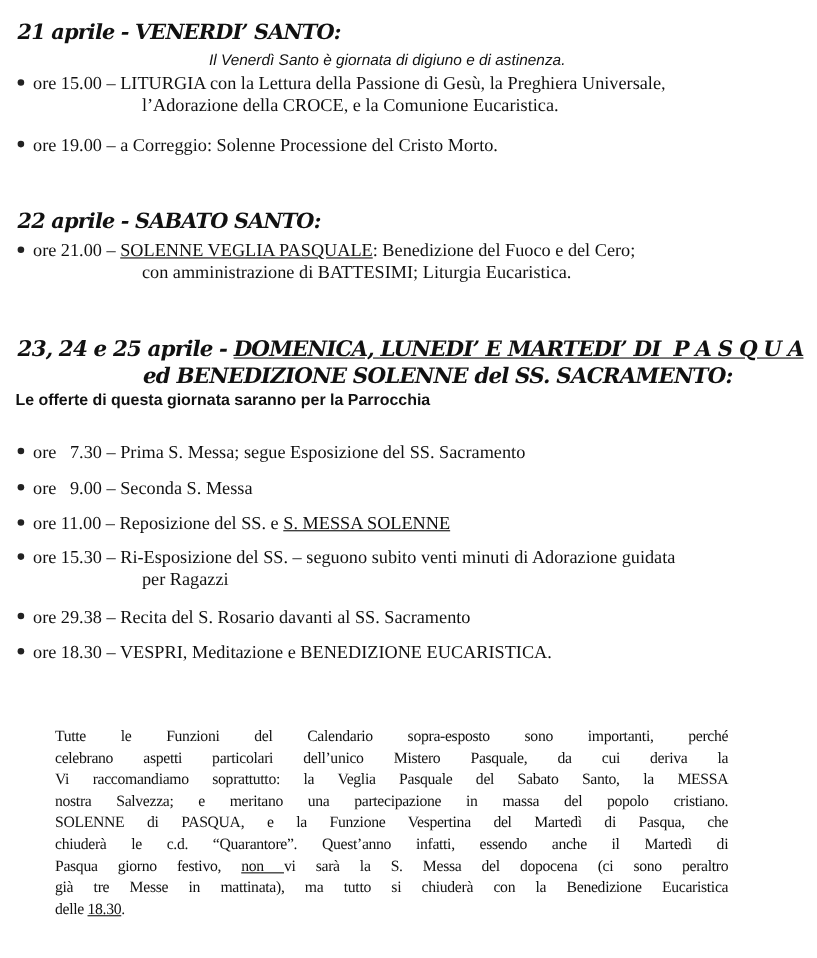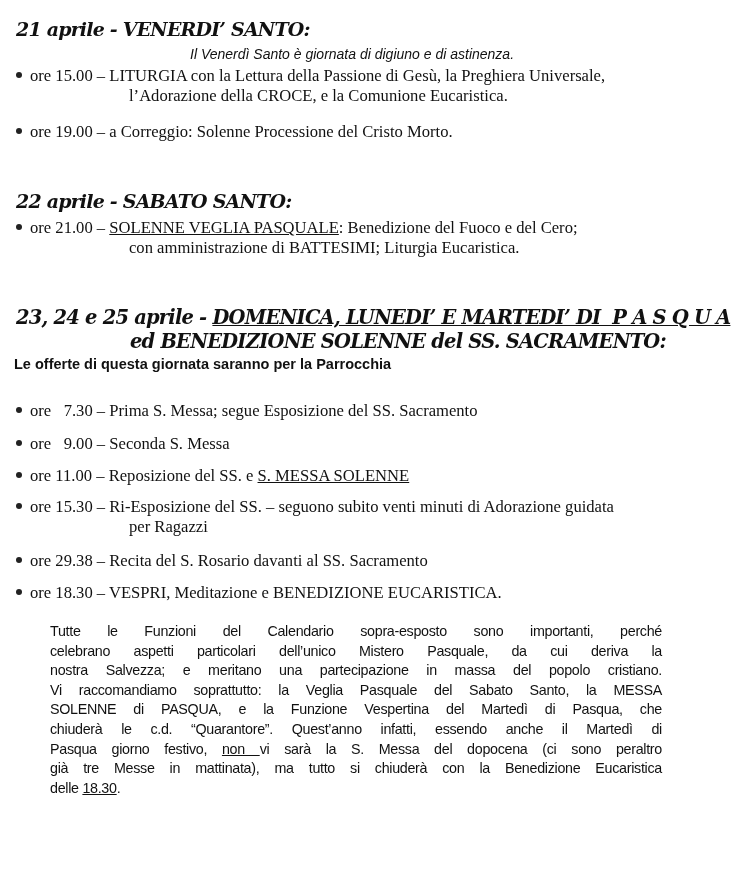--- a/index.html
+++ b/index.html
@@ -8,21 +8,21 @@
   .heading { position: absolute; font-family: "DejaVu Serif", "Liberation Serif", serif; font-style: italic; font-weight: bold; font-size: 19px; letter-spacing: -0.8px; white-space: nowrap; color: #111; }
   .heading .date { font-weight: bold; }
   .heading .u { text-decoration: underline; }
   .note { position: absolute; font-family: "Liberation Sans", "DejaVu Sans", sans-serif; font-style: italic; font-size: 14px; white-space: nowrap; }
   .offer { position: absolute; font-family: "Liberation Sans", "DejaVu Sans", sans-serif; font-size: 14.5px; font-weight: bold; white-space: nowrap; }
   .item { position: absolute; left: 16px; font-family: "Liberation Serif", "DejaVu Serif", serif; font-size: 16.6px; line-height: 20px; white-space: nowrap; }
   .item .bullet { display: inline-block; width: 6px; height: 6px; border-radius: 50%; background: #222; margin-right: 8px; vertical-align: middle; position: relative; top: -2px; }
   .item .time { display: inline-block; }
   .item .cont { display: block; padding-left: 113px; }
   .u { text-decoration: underline; }
-  .para { position: absolute; left: 50px; top: 622px; width: 612px; font-family: Liberation Sans, sans-serif; font-size: 14.3px; line-height: 19.6px; text-align: justify; letter-spacing: -0.3px; }
+  .para { position: absolute; left: 50px; top: 661px; width: 612px; font-family: Liberation Serif, serif; font-size: 14.3px; line-height: 19.6px; text-align: justify; letter-spacing: -0.3px; }
   .para .line { display: block; text-align: justify; text-align-last: justify; white-space: nowrap; }
   .para .line.last { text-align-last: left; }
 </style>
 </head>
 <body>
 
 <div class="page">
 
   <div class="heading" style="left:16px; top:18px;">
     <span class="date">21 aprile</span><span> - </span><span>VENERDI’ SANTO:</span>
@@ -69,22 +69,22 @@
   <div class="item" style="top:551px;">
     <span class="bullet"></span><span class="time">ore 29.38</span><span> – </span><span>Recita del S. Rosario davanti al SS. Sacramento</span>
   </div>
   <div class="item" style="top:583px;">
     <span class="bullet"></span><span class="time">ore 18.30</span><span> – </span><span>VESPRI, Meditazione e BENEDIZIONE EUCARISTICA.</span>
   </div>
 
   <div class="para">
     <span class="line">Tutte le Funzioni del Calendario sopra-esposto sono importanti, perché</span>
     <span class="line">celebrano aspetti particolari dell’unico Mistero Pasquale, da cui deriva la</span>
+    <span class="line">Vi raccomandiamo soprattutto: la Veglia Pasquale del Sabato Santo, la MESSA</span>
     <span class="line">nostra Salvezza; e meritano una partecipazione in massa del popolo cristiano.</span>
-    <span class="line">Vi raccomandiamo soprattutto: la Veglia Pasquale del Sabato Santo, la MESSA</span>
     <span class="line">SOLENNE di PASQUA, e la Funzione Vespertina del Martedì di Pasqua, che</span>
     <span class="line">chiuderà le c.d. “Quarantore”. Quest’anno infatti, essendo anche il Martedì di</span>
     <span class="line"><span style="white-space:pre;">Pasqua giorno festivo, </span><span class="u" style="white-space:pre;">non </span><span>vi sarà la S. Messa del dopocena (ci sono peraltro</span></span>
     <span class="line">già tre Messe in mattinata), ma tutto si chiuderà con la Benedizione Eucaristica</span>
     <span class="line last"><span style="white-space:pre;">delle </span><span class="u">18.30</span><span>.</span></span>
   </div>
 
 </div>
 
 </body></html>

